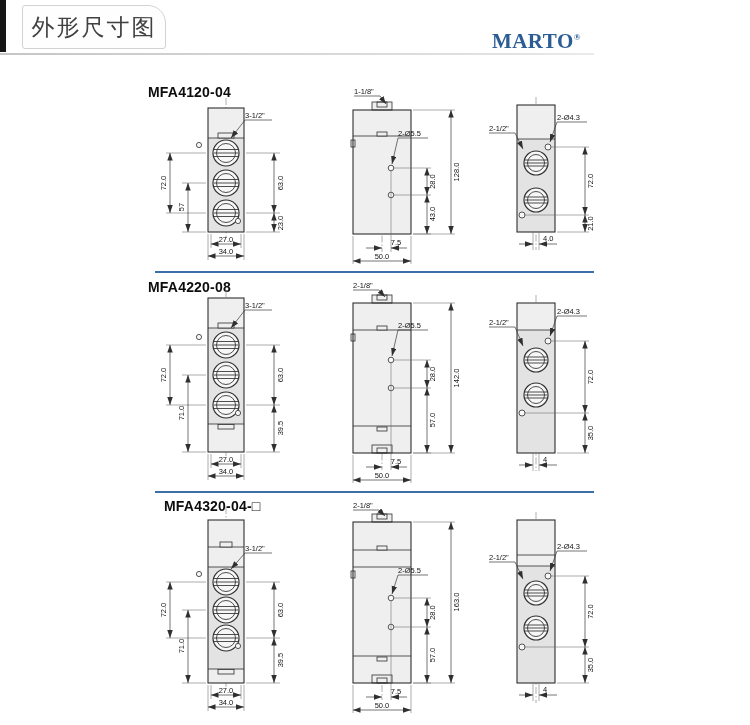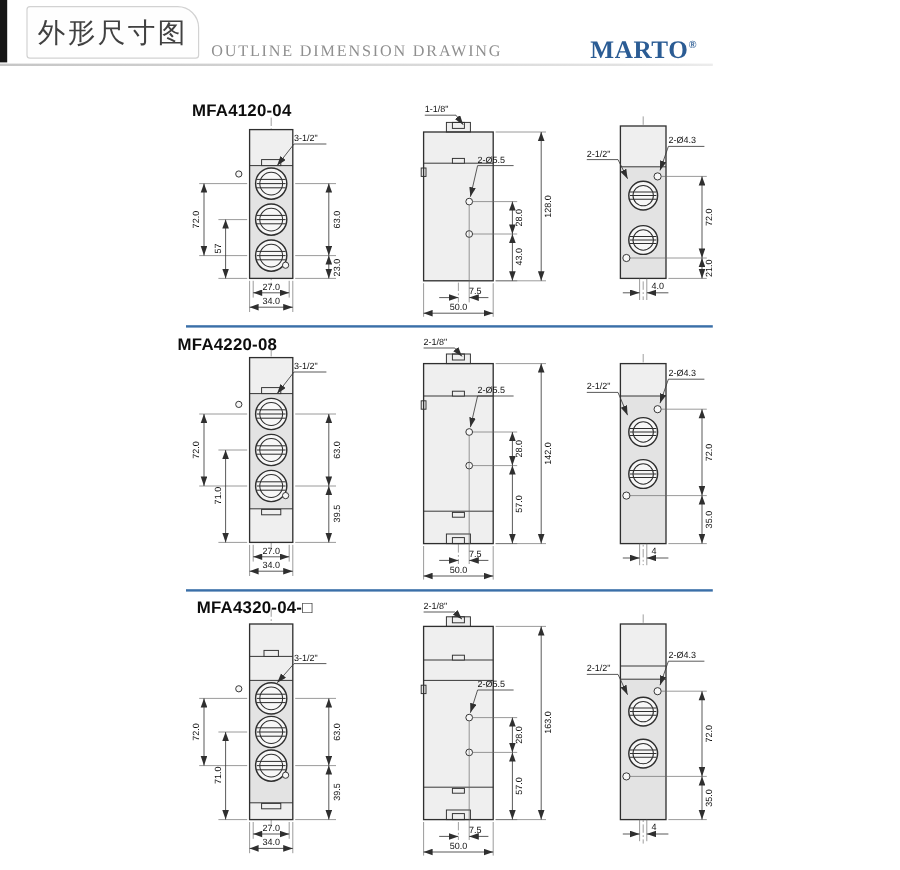--- a/index.html
+++ b/index.html
@@ -49,25 +49,24 @@
       <marker id="as" markerWidth="9" markerHeight="7" refX="0.5" refY="2.75" orient="auto" markerUnits="userSpaceOnUse">
           <path d="M8,0 L0.5,2.75 L8,5.5 Z" fill="#2f2f2f"></path>
         </marker>
     </defs>
   </svg>
 
   <div class="leftbar"></div>
   <div class="titlebox">
     <span class="titlecn">外形尺寸图</span>
   </div>
-  <div class="subtitle">OUTLINE DIMENSION DRAWING</div>
   <div class="brand"><span>MARTO</span><sup>®</sup></div>
   <div class="hrule"></div>
 
-  <div class="model" style="left:160px;top:84px">MFA4120-04</div>
+  <div class="model" style="left:148px;top:84px">MFA4120-04</div>
 
   <svg class="dr" style="left:130px;top:96px" width="180" height="168">
     <line class="cl" x1="96" y1="2" x2="96" y2="142"></line>
     <g>
       <rect class="bf" x="78" y="12" width="36" height="124"></rect>
       <rect class="sh" x="78" y="42" width="36" height="94"></rect>
       <line class="edge" x1="78" y1="42" x2="114" y2="42"></line>
       <rect class="tab" x="88" y="37" width="16" height="5"></rect>
       <rect class="bl" x="78" y="12" width="36" height="124"></rect>
       <g>

